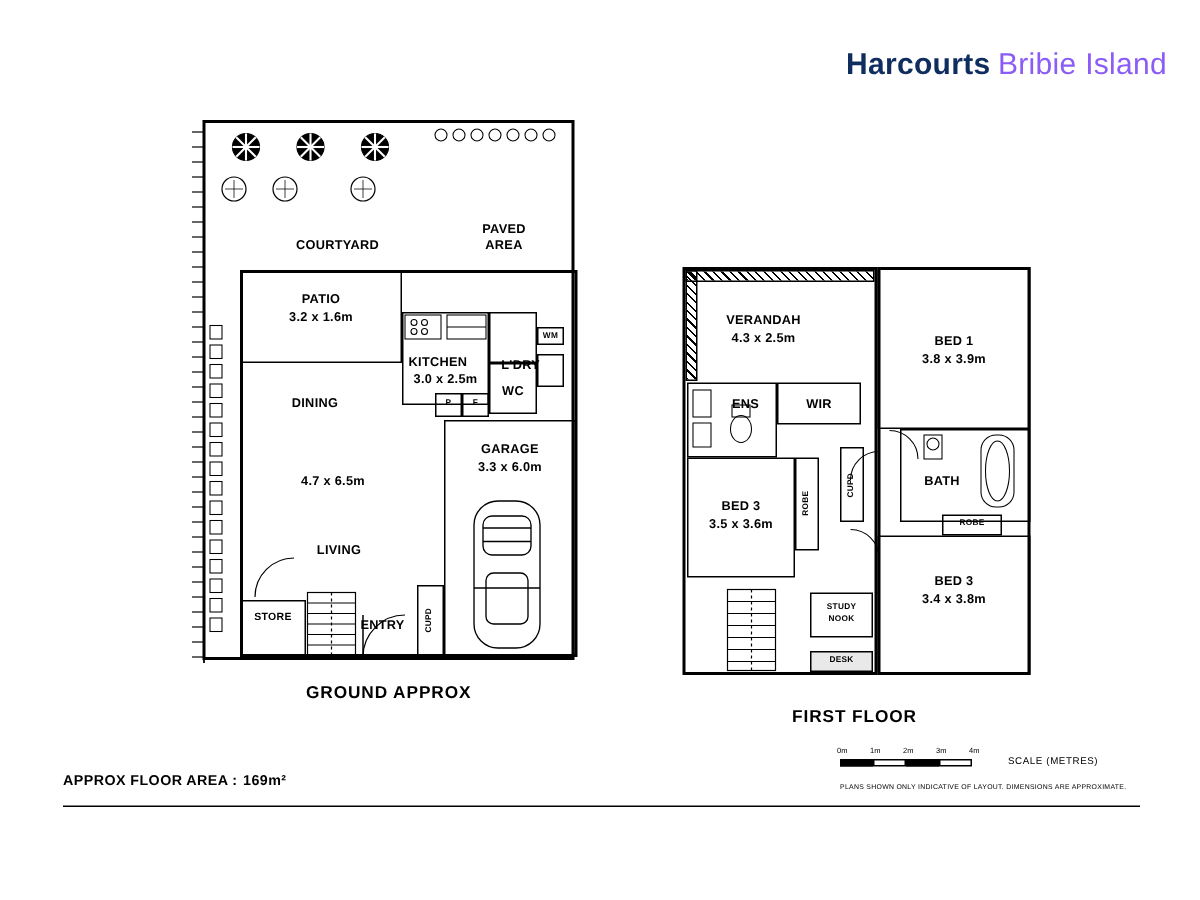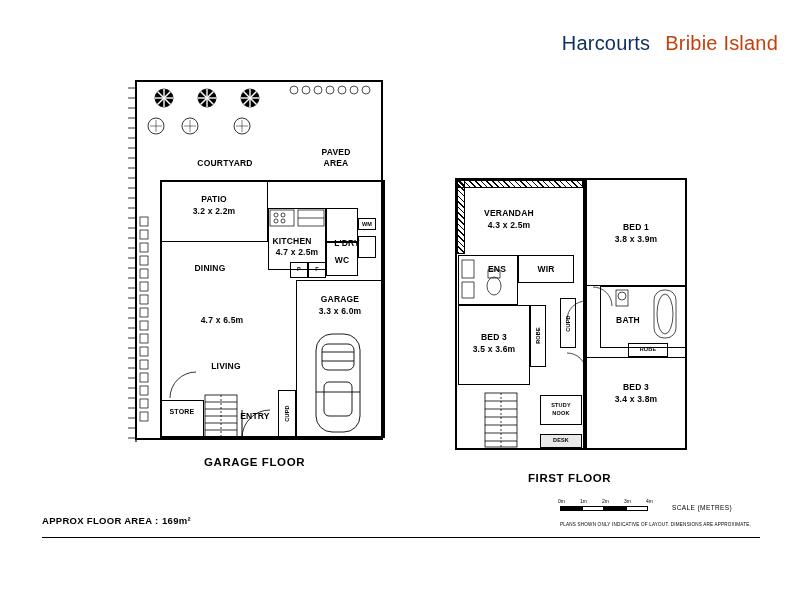--- a/index.html
+++ b/index.html
@@ -22,22 +22,22 @@
   }
   
   .brand {
     position: absolute;
     right: 22px;
     top: 32px;
     font-size: 20px;
     letter-spacing: 0.2px;
     white-space: nowrap;
   }
-  .brand .b1 { color: #0f2d5e; font-weight: normal; }
-  .brand .b2 { color: #c2410c; font-weight: normal; margin-left: 15px; }
+  .brand .b1 { color: #0f2d5e; font-weight: bold; }
+  .brand .b2 { color: #8b5cf6; font-weight: normal; margin-left: 5px; }
   .room {
     position: absolute;
     box-sizing: border-box;
     border: 1px solid #000;
     background: transparent;
   }
   .lbl {
     position: absolute;
     font-size: 8.5px;
     line-height: 11px;
@@ -237,25 +237,25 @@
     </svg>
 
     <div class="lbl b" style="left:183px; top:158px; width:84px;">COURTYARD</div>
     <div class="lbl b" style="left:306px; top:147px; width:60px;">PAVED</div>
     <div class="lbl b" style="left:306px; top:158px; width:60px;">AREA</div>
 
     <div class="room" style="left:160px; top:180px; width:225px; height:258px; border-width:2px;"></div>
 
     <div class="room" style="left:160px; top:180px; width:108px; height:62px;"></div>
     <div class="lbl b" style="left:176px; top:194px; width:76px;">PATIO</div>
-    <div class="lbl b" style="left:176px; top:206px; width:76px;">3.2 x 2.2m</div>
+    <div class="lbl b" style="left:176px; top:206px; width:76px;">3.2 x 1.6m</div>
 
     <div class="room" style="left:268px; top:208px; width:58px; height:62px;"></div>
     <div class="lbl b" style="left:252px; top:236px; width:58px;margin-left:11px;">KITCHEN</div>
-    <div class="lbl b" style="left:266px; top:247px; width:62px;">4.7 x 2.5m</div>
+    <div class="lbl b" style="left:266px; top:247px; width:62px;">3.0 x 2.5m</div>
 
     <svg style="position:absolute; left:268px; top:208px;" width="60" height="26">
       <g stroke="#000" stroke-width="0.7" fill="none">
         <rect x="2" y="2" width="24" height="16"></rect>
         <circle cx="8" cy="7" r="2"></circle>
           <circle cx="15" cy="7" r="2"></circle>
           <circle cx="8" cy="13" r="2"></circle>
           <circle cx="15" cy="13" r="2"></circle>
         <rect x="30" y="2" width="26" height="16"></rect>
         <line x1="30" y1="10" x2="56" y2="10"></line>
@@ -316,21 +316,21 @@
     <div class="lbl xs b vert" style="left:268px; top:410px; width:38px;">CUPD</div>
 
     <svg style="position:absolute; left:240px; top:408px;" width="36" height="32">
       <path d="M2 30 A28 28 0 0 1 30 2" stroke="#000" stroke-width="0.8" fill="none"></path>
       <line x1="2" y1="30" x2="2" y2="2" stroke="#000" stroke-width="1"></line>
     </svg>
     <svg style="position:absolute; left:168px; top:370px;" width="32" height="30">
       <path d="M2 28 A26 26 0 0 1 28 2" stroke="#000" stroke-width="0.8" fill="none"></path>
     </svg>
 
-    <div class="floor-title" style="left:204px; top:456px;">GARAGE FLOOR</div>
+    <div class="floor-title" style="left:204px; top:456px;">GROUND APPROX</div>
   </div>
 
   <div>
 
     <div class="room" style="left:455px; top:178px; width:130px; height:272px; border-width:2px;"></div>
     <div class="room" style="left:585px; top:178px; width:102px; height:272px; border-width:2px;"></div>
 
     <div class="hatch" style="left:457px; top:180px; width:126px; height:8px;"></div>
     <div class="hatch" style="left:457px; top:180px; width:8px; height:74px;"></div>
 

